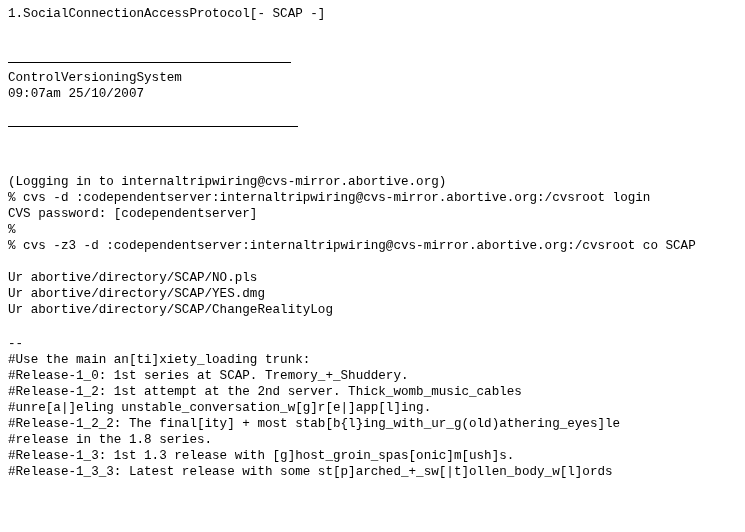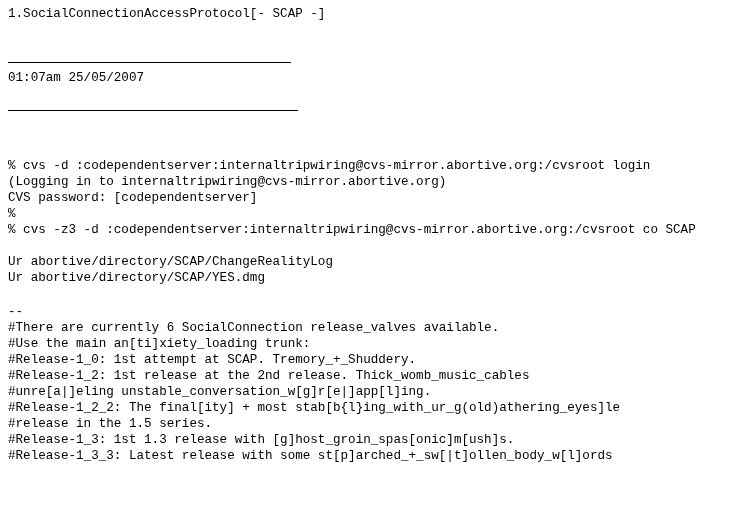--- a/index.html
+++ b/index.html
@@ -60,57 +60,58 @@
 
   <div class="line">1.SocialConnectionAccessProtocol[- SCAP -]</div>
 
   <div class="blank"> </div>
   <div class="blank"> </div>
 
   <div class="rule-wrap">
     <hr class="rule rule-top">
   </div>
 
-  <div class="line">01:07am 25/05/2007</div>
+  <div class="line">ControlVersioningSystem</div>
+  <div class="line">09:07am 25/10/2007</div>
 
   <div class="blank"> </div>
 
   <div class="rule-wrap">
     <hr class="rule rule-bottom">
   </div>
 
   <div class="blank"> </div>
   <div class="blank"> </div>
   <div class="spacer-8"></div>
 
   <div class="block">
+    <div class="line">(Logging in to internaltripwiring@cvs-mirror.abortive.org)</div>
     <div class="line">% cvs -d :codependentserver:internaltripwiring@cvs-mirror.abortive.org:/cvsroot login</div>
-    <div class="line">(Logging in to internaltripwiring@cvs-mirror.abortive.org)</div>
     <div class="line">CVS password: [codependentserver]</div>
     <div class="line">%</div>
     <div class="line">% cvs -z3 -d :codependentserver:internaltripwiring@cvs-mirror.abortive.org:/cvsroot co SCAP</div>
   </div>
 
   <div class="blank"> </div>
 
   <div class="block">
+    <div class="line">Ur abortive/directory/SCAP/NO.pls</div>
+    <div class="line">Ur abortive/directory/SCAP/YES.dmg</div>
     <div class="line">Ur abortive/directory/SCAP/ChangeRealityLog</div>
-    <div class="line">Ur abortive/directory/SCAP/YES.dmg</div>
   </div>
 
   <div class="blank"> </div>
   <div class="spacer-2"></div>
 
   <div class="block">
     <div class="line">--</div>
-    <div class="line">#There are currently 6 SocialConnection release_valves available.</div>
     <div class="line">#Use the main an[ti]xiety_loading trunk:</div>
-    <div class="line">#Release-1_0: 1st attempt at SCAP. Tremory_+_Shuddery.</div>
-    <div class="line">#Release-1_2: 1st release at the 2nd release. Thick_womb_music_cables</div>
+    <div class="line">#Release-1_0: 1st series at SCAP. Tremory_+_Shuddery.</div>
+    <div class="line">#Release-1_2: 1st attempt at the 2nd server. Thick_womb_music_cables</div>
     <div class="line">#unre[a|]eling unstable_conversation_w[g]r[e|]app[l]ing.</div>
     <div class="line">#Release-1_2_2: The final[ity] + most stab[b{l}ing_with_ur_g(old)athering_eyes]le</div>
-    <div class="line">#release in the 1.5 series.</div>
+    <div class="line">#release in the 1.8 series.</div>
     <div class="line">#Release-1_3: 1st 1.3 release with [g]host_groin_spas[onic]m[ush]s.</div>
     <div class="line">#Release-1_3_3: Latest release with some st[p]arched_+_sw[|t]ollen_body_w[l]ords</div>
 
   </div>
 
 </div>
 
 </body></html>

